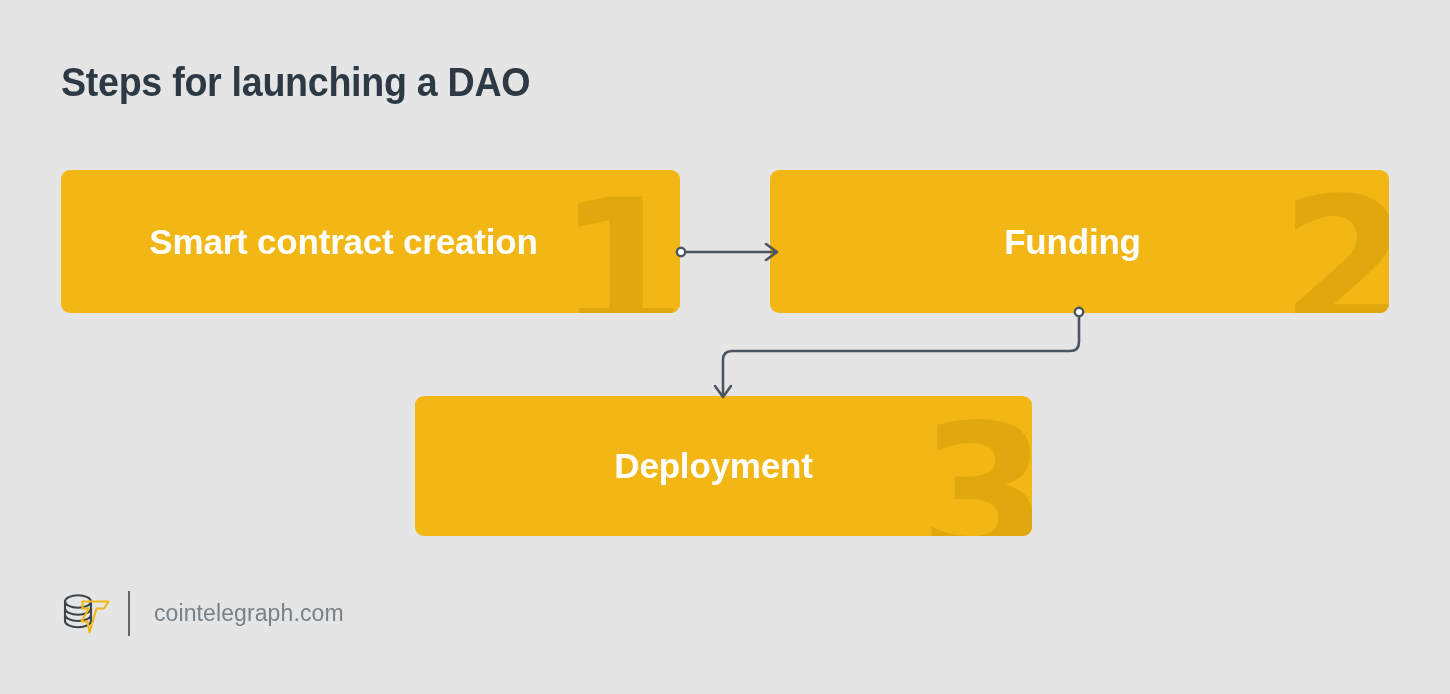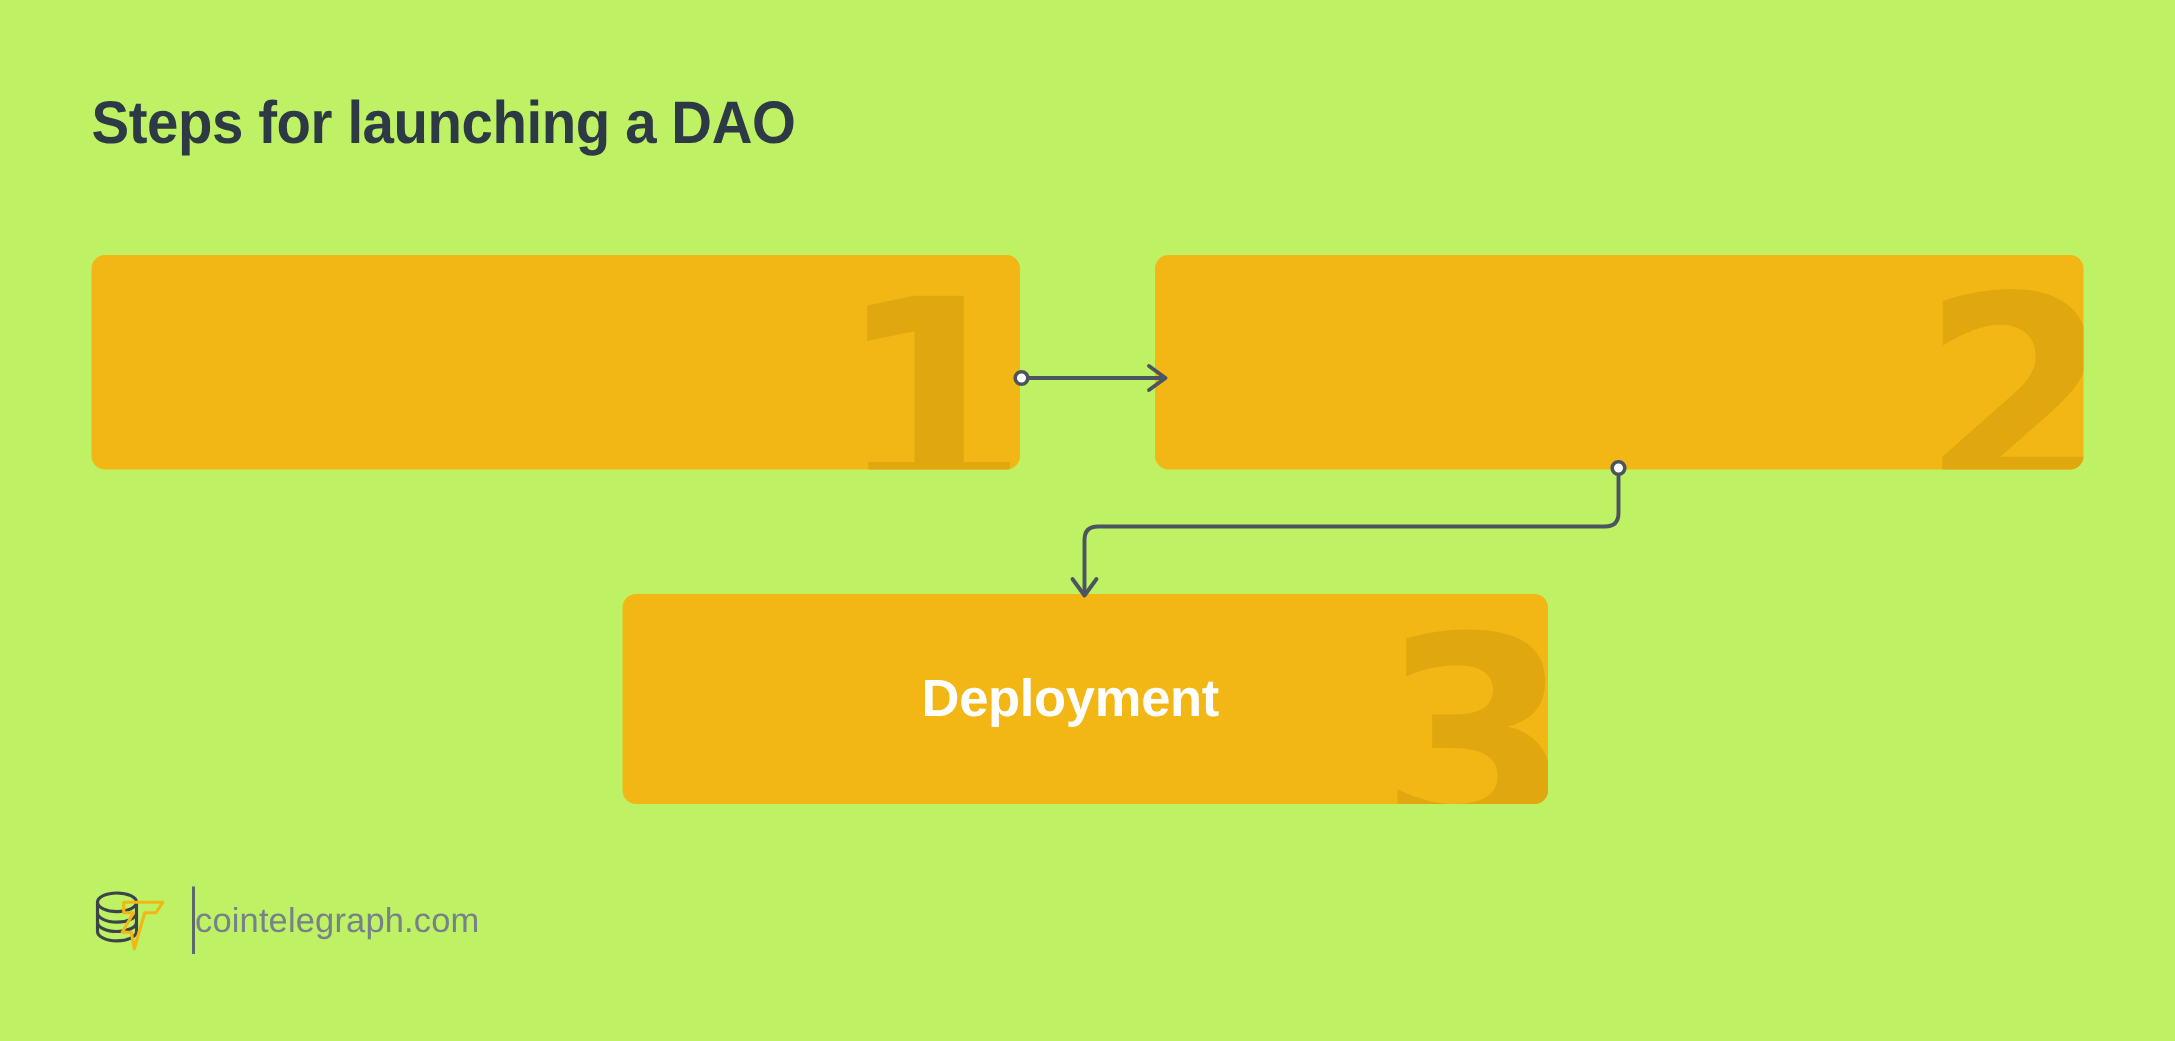--- a/index.html
+++ b/index.html
@@ -12,21 +12,21 @@
     height: 694px;
     font-family: "Liberation Sans", "DejaVu Sans", sans-serif;
     overflow: hidden;
     position: relative;
   }
 
   #canvas {
     position: relative;
     width: 1450px;
     height: 694px;
-    background: #bef264;
+    background: #e5e5e5;
   }
 
   
   #page-title {
     position: absolute;
     left: 61px;
     top: 53px;
     font-size: 40px;
     line-height: 58px;
     font-weight: bold;
@@ -142,40 +142,43 @@
     display: block;
   }
   #footer-divider {
     width: 2px;
     height: 45px;
     background: #5d676e;
     margin-left: 16px;
     margin-right: 0px;
   }
   #footer-url {
+    margin-left: 24px;
     font-size: 23px;
     color: #77818a;
     font-weight: normal;
     letter-spacing: 0.1px;
     white-space: nowrap;
   }
 </style>
 </head>
 <body>
 
 <div id="canvas">
 
   <div id="page-title">Steps for launching a DAO</div>
 
   <div class="step-box" id="step-box-1">
     <div class="step-watermark">1</div>
+    <div class="step-label">Smart contract creation</div>
   </div>
 
   <div class="step-box" id="step-box-2">
     <div class="step-watermark">2</div>
+    <div class="step-label">Funding</div>
   </div>
 
   <div class="step-box" id="step-box-3">
     <div class="step-watermark">3</div>
     <div class="step-label">Deployment</div>
   </div>
 
   <svg id="connector-layer" viewBox="0 0 1450 694" width="1450" height="694">
 
     <g>

